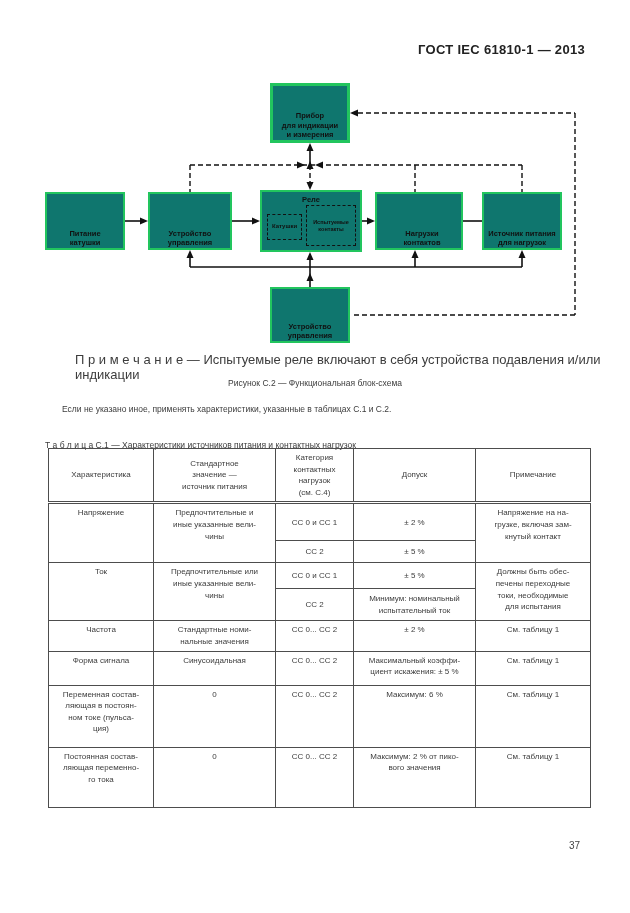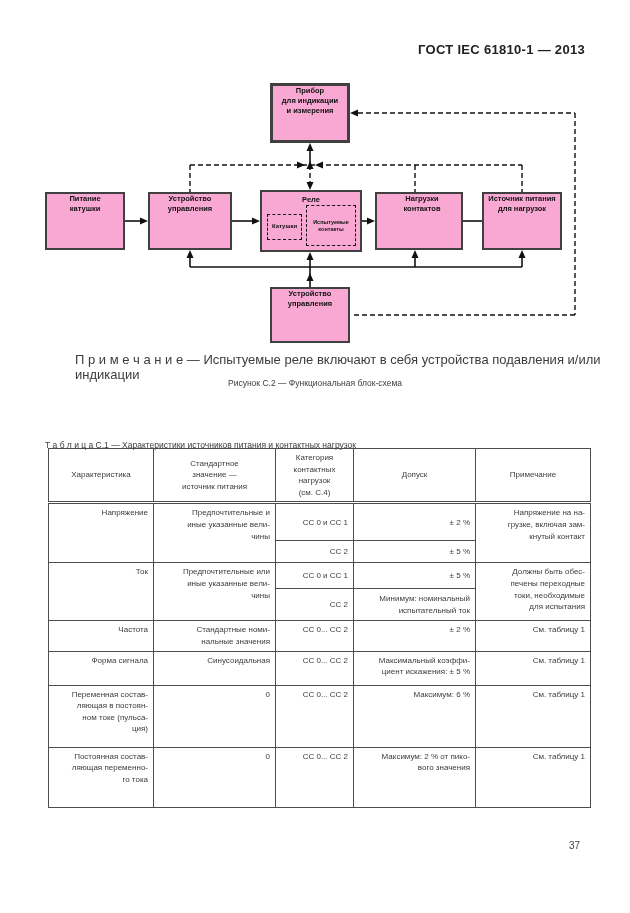--- a/index.html
+++ b/index.html
@@ -9,22 +9,22 @@
     margin:0 auto; overflow:hidden;
   }
   .header-text {
     position:absolute; top:42px; right:45px;
     font-size:13px; font-weight:bold; color:#222; letter-spacing:0.3px;
   }
   
   .diagram { position:absolute; left:40px; top:75px; width:550px; height:275px; }
   .diagram svg { position:absolute; left:0; top:0; }
   .dbox {
-    position:absolute; background:#f9a8d4; border:2px solid #404040;
-    display:flex; align-items:flex-start; justify-content:center;
+    position:absolute; background:#0f766e; border:2px solid #22c55e;
+    display:flex; align-items:flex-end; justify-content:center;
     text-align:center; font-weight:bold; color:#111;
     font-size:7.5px; line-height:1.3; box-sizing:border-box;
   }
   .dbox .lbl { white-space:pre-line; }
   .b-indicator { left:230px; top:8px;  width:80px; height:60px; border-width:3px; }
   .b-coil     { left:5px;   top:117px; width:80px; height:58px; }
   .b-ctrl1    { left:108px; top:117px; width:84px; height:58px; }
   .b-relay    { left:220px; top:115px; width:102px; height:62px; display:block; }
   .b-loads    { left:335px; top:117px; width:88px; height:58px;padding-left:6px; }
   .b-lsupply  { left:442px; top:117px; width:80px; height:58px; }
@@ -41,21 +41,21 @@
   .note-text { position:absolute; left:75px; top:352px; font-size:13px; color:#3c3c3c; }
   .fig-caption { position:absolute; left:0; top:378px; width:100%; text-align:center; font-size:8.5px; color:#3c3c3c; }
   .body-para { position:absolute; left:62px; top:404px; font-size:8.5px; color:#3c3c3c; }
   .table-title { position:absolute; left:45px; top:440px; font-size:8.5px; color:#3c3c3c; }
   
   .tbl-wrap { position:absolute; left:48px; top:448px; }
   table { border-collapse:collapse; table-layout:fixed; width:542px; }
   th, td {
     border:1px solid #4d4d4d; font-size:8px; color:#3c3c3c;
     padding:3px 5px; box-sizing:border-box; white-space:pre-line;
-    font-weight:normal; text-align:right; vertical-align:top; line-height:1.45;
+    font-weight:normal; text-align:center; vertical-align:top; line-height:1.45;
   }
   thead th { text-align:center; vertical-align:middle; border-bottom:3px double #4d4d4d; height:54px; }
   td.vm { vertical-align:middle; }
   tr.h38 { height:38px; } tr.h22 { height:22px; } tr.h26 { height:26px; }
   tr.h32 { height:32px; } tr.h30 { height:30px; } tr.h34 { height:34px; }
   tr.h62 { height:62px; } tr.h60 { height:60px; }
   .page-number { position:absolute; top:840px; right:50px; font-size:10px; color:#444;text-align:right; }
 </style>
 </head>
 <body>
@@ -139,20 +139,21 @@
 для нагрузок</span>
     </div>
     <div class="dbox b-ctrl2">
       <span class="lbl">Устройство
 управления</span>
     </div>
   </div>
 
   <div class="note-text">П р и м е ч а н и е — Испытуемые реле включают в себя устройства подавления и/или индикации</div>
   <div class="fig-caption">Рисунок С.2 — Функциональная блок-схема</div>
+  <div class="body-para">Если не указано иное, применять характеристики, указанные в таблицах С.1 и С.2.</div>
   <div class="table-title">Т а б л и ц а  С.1 — Характеристики источников питания и контактных нагрузок</div>
 
   <div class="tbl-wrap">
     <table>
       <colgroup>
         <col style="width:105px">
           <col style="width:122px">
           <col style="width:78px">
         <col style="width:122px">
           <col style="width:115px">

